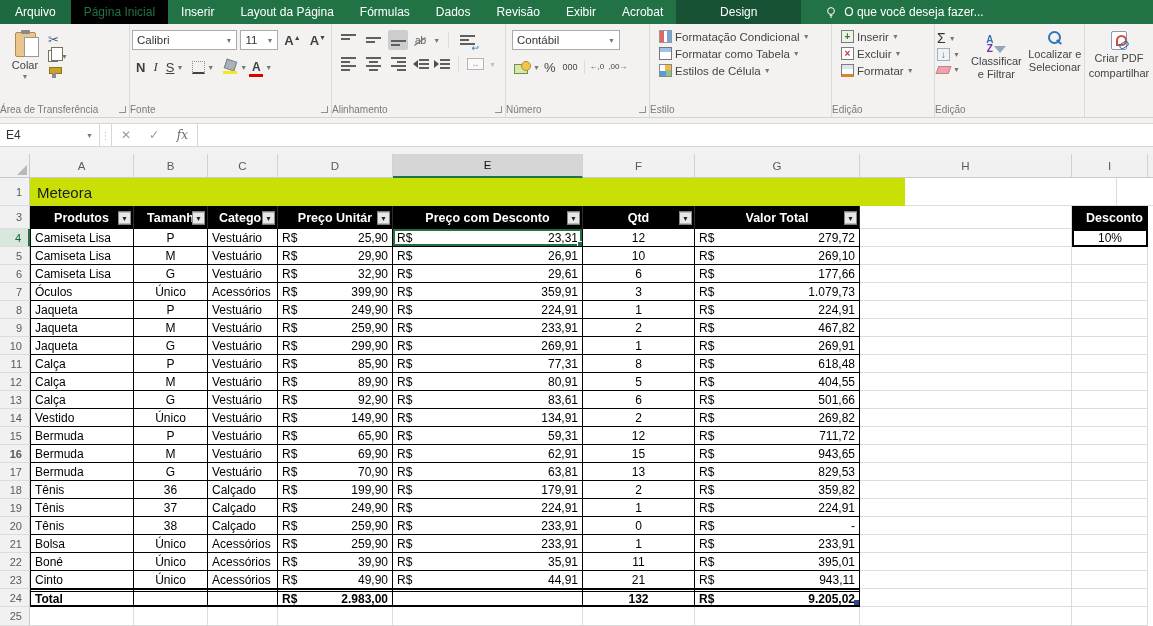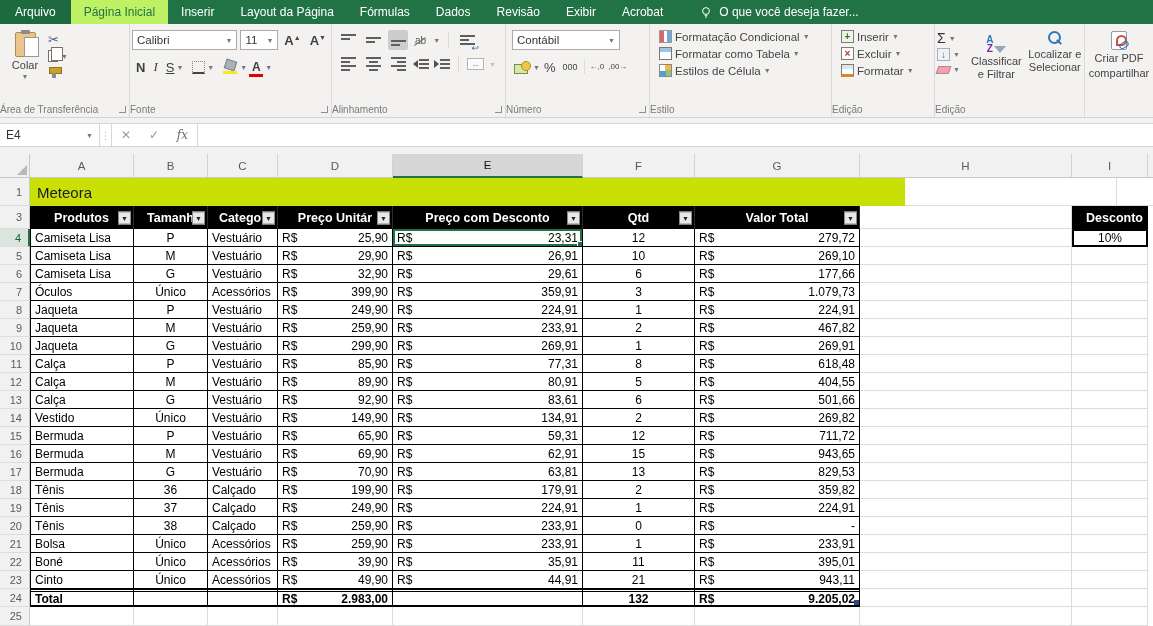--- a/index.html
+++ b/index.html
@@ -6,21 +6,21 @@
   html,body { width:1153px; height:626px; overflow:hidden; background:#fff;
     font-family:"Liberation Sans", sans-serif; }
   .app { position:relative; width:1153px; height:626px; }
 
   
   .tabbar { position:absolute; left:0; top:0; width:1153px; height:24px;
     background:#217346; display:flex; align-items:stretch; }
   .tab { color:#fff; font-size:12px; line-height:24px; padding:0 13px;
     white-space:nowrap; cursor:default; }
   .tab.file { background:#1e6a40; padding:0 15px; }
-  .tab.active { background:#bef264; color:#217346; }
+  .tab.active { background:#000000; color:#217346; }
   .tab.contextual { background:#175235; width:125px; text-align:center; }
   .searchbox { flex:1; display:flex; align-items:center; gap:7px;
     color:#fff; font-size:12px; padding-left:24px; }
   .bulb { width:12px; height:12px; flex:0 0 auto; }
 
   
   .ribbon { position:absolute; left:0; top:24px; width:1153px; height:94px;
     background:#f3f2f1; border-bottom:1px solid #d5d2cf; display:flex; }
   .grp { position:relative; border-right:1px solid #dadada; height:100%;
     padding:4px 2px 14px 2px; }
@@ -244,20 +244,21 @@
   <div class="tabbar" id="tabbar">
     <div class="tab file">Arquivo</div>
       <div class="tab active">Página Inicial</div>
       <div class="tab">Inserir</div>
       <div class="tab">Layout da Página</div>
       <div class="tab">Fórmulas</div>
       <div class="tab">Dados</div>
       <div class="tab">Revisão</div>
       <div class="tab">Exibir</div>
       <div class="tab">Acrobat</div>
+      <div class="tab contextual">Design</div>
       <div class="searchbox" id="searchbox">
       <svg class="bulb" viewBox="0 0 12 12">
         <circle cx="6" cy="5" r="3.4" fill="none" stroke="#fff" stroke-width="1"></circle>
         <line x1="4.6" y1="9.3" x2="7.4" y2="9.3" stroke="#fff" stroke-width="1"></line>
         <line x1="5" y1="11" x2="7" y2="11" stroke="#fff" stroke-width="1"></line>
       </svg>
       <span>O que você deseja fazer...</span>
     </div>
   </div>
 
@@ -823,21 +824,21 @@
         <div class="cell tbl tctr" style="width: 112px;">12</div>
         <div class="cell tbl cur" style="width: 165px;">
           <span>R$</span>
           <span>711,72</span>
         </div>
         <div class="cell gridc" style="width: 212px;"></div>
         <div class="cell gridc" style="width: 76px;"></div>
         <div class="cell " style="width: 12px;"></div>
       </div>
       <div class="srow" style="height: 18px;">
-        <div class="cell gut" style="width: 30px;">16</div>
+        <div class="cell gut" style="width: 30px; font-weight: bold;">16</div>
         <div class="cell tbl first tleft" style="width: 104px;">Bermuda</div>
         <div class="cell tbl tctr" style="width: 74px;">M</div>
         <div class="cell tbl tleft" style="width: 70px;">Vestuário</div>
         <div class="cell tbl cur" style="width: 115px;">
           <span>R$</span>
           <span>69,90</span>
         </div>
         <div class="cell tbl cur" style="width: 190px;">
           <span>R$</span>
           <span>62,91</span>

